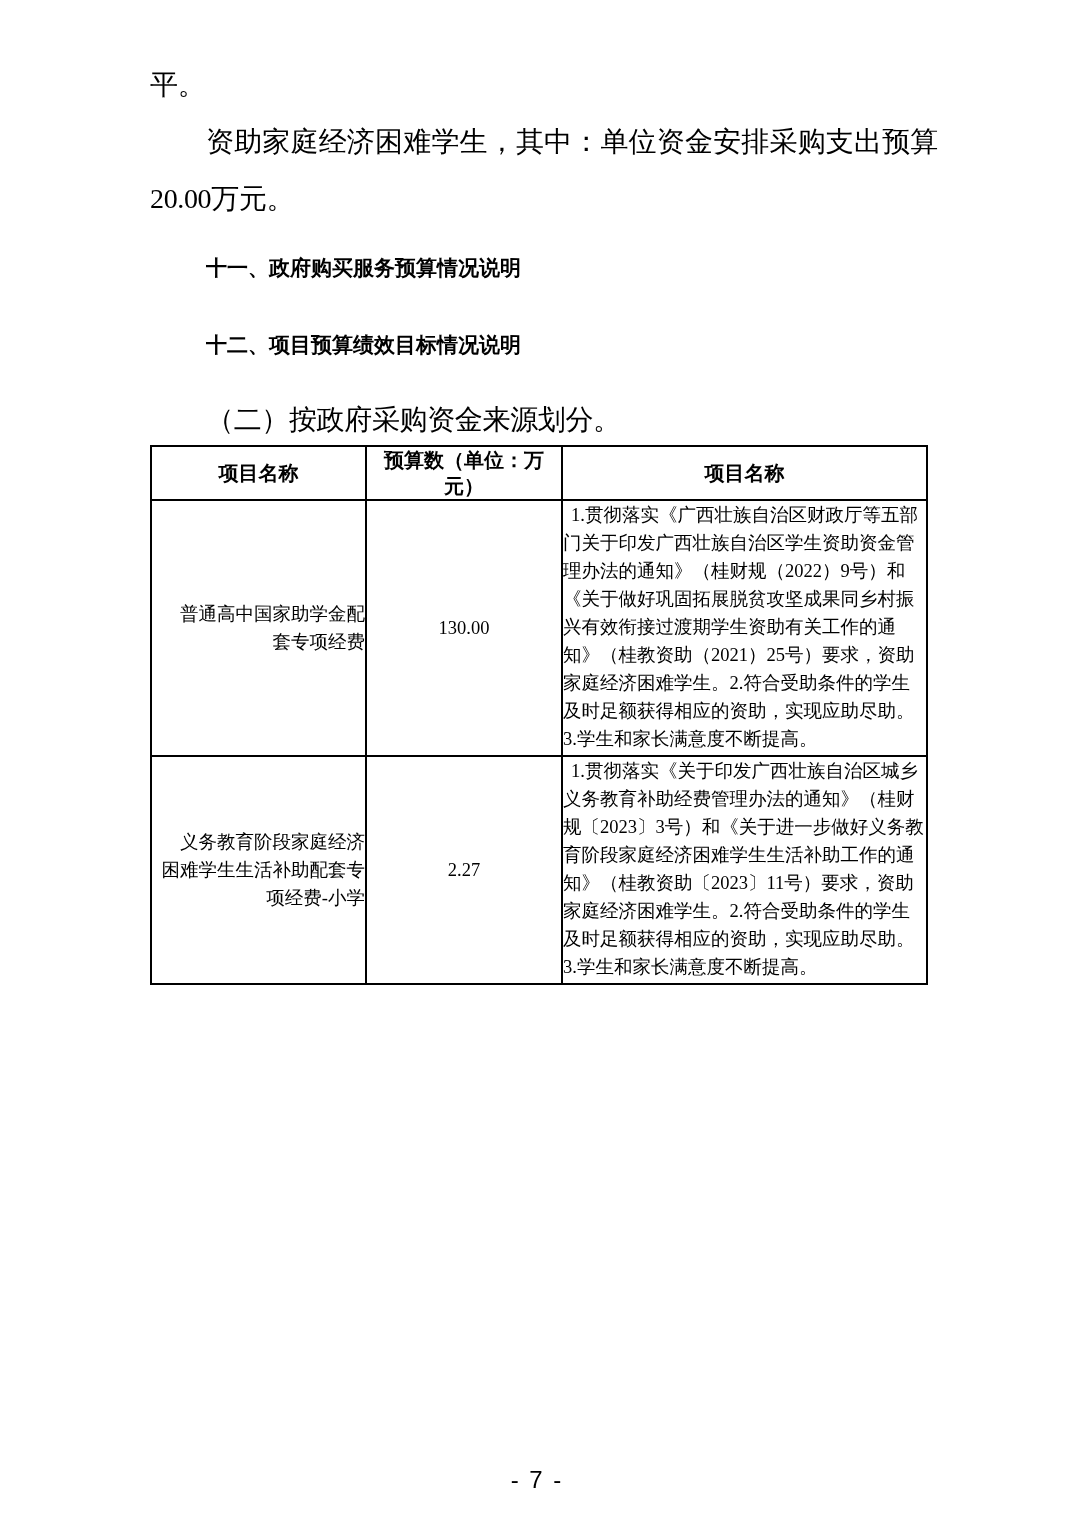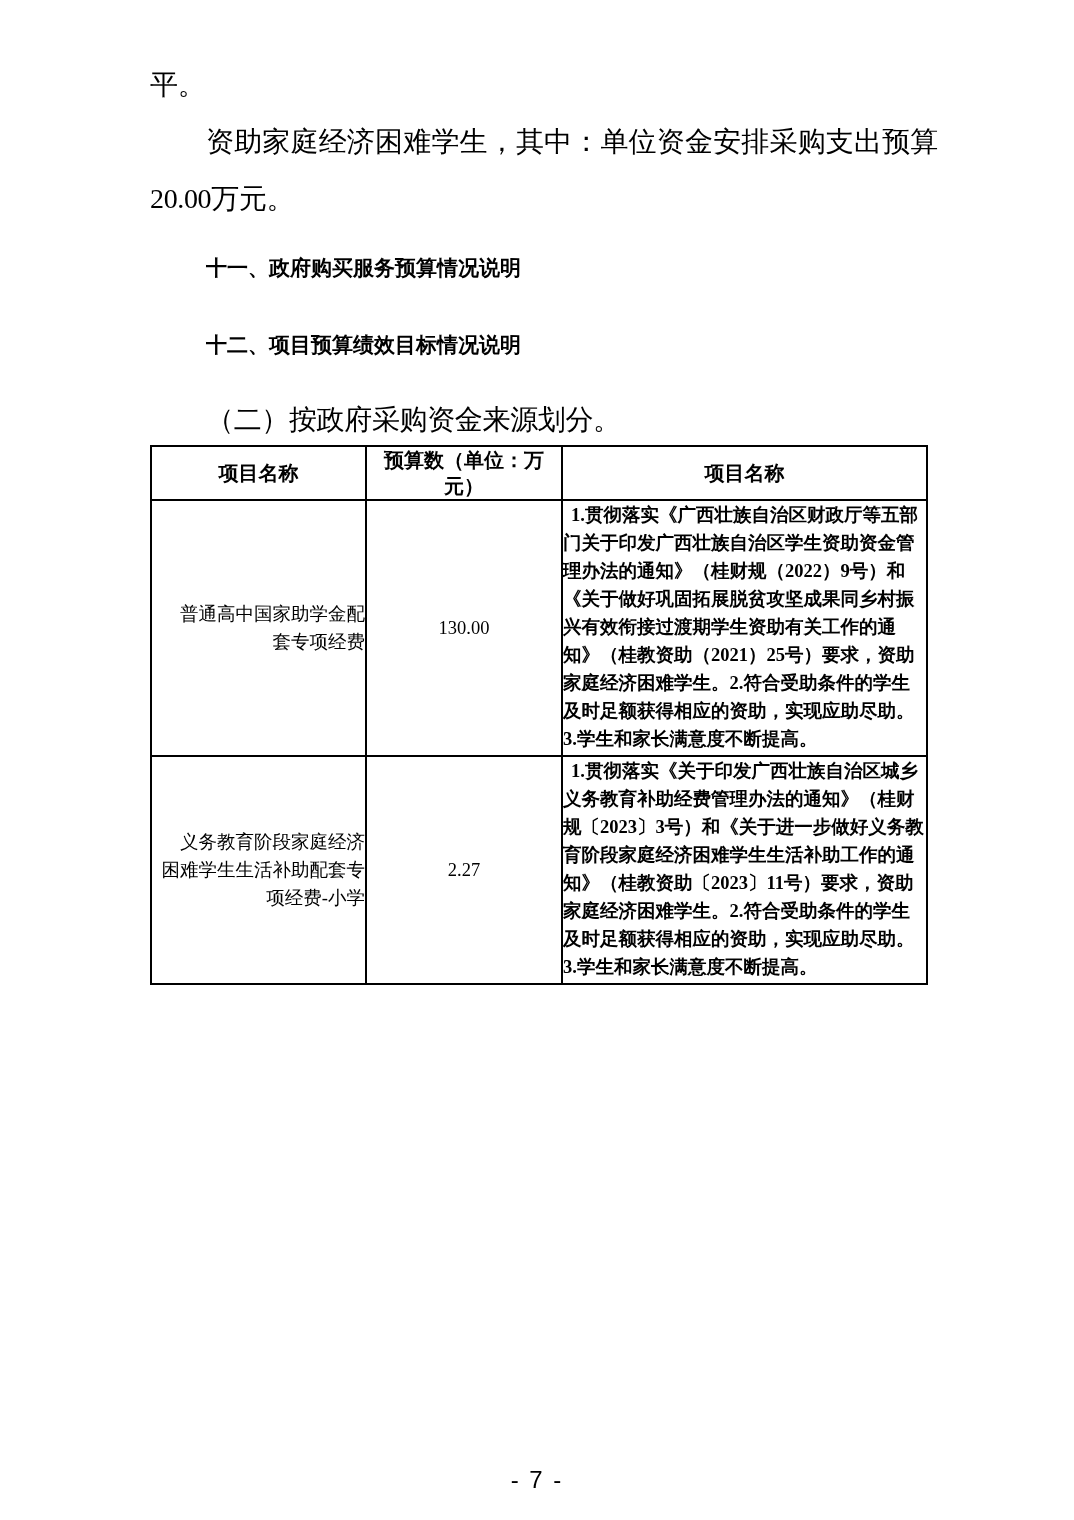--- a/index.html
+++ b/index.html
@@ -64,21 +64,20 @@
     text-align:center;
     padding-right:2px;
   }
   td.cell-target {
     vertical-align:top;
     text-align:left;
     line-height:28px;
     text-indent:8px;
     padding:1px 2px;
     word-break:break-all;
-    font-weight:bold;
   }
   tr.row-1 td { height:254px; }
   tr.row-2 td { height:226px;border-radius:25px; }
 
   .footer {
     position:absolute;
     left:0; right:0;
     top:1466px;
     text-align:center;
     font-family:"Liberation Sans", sans-serif;

